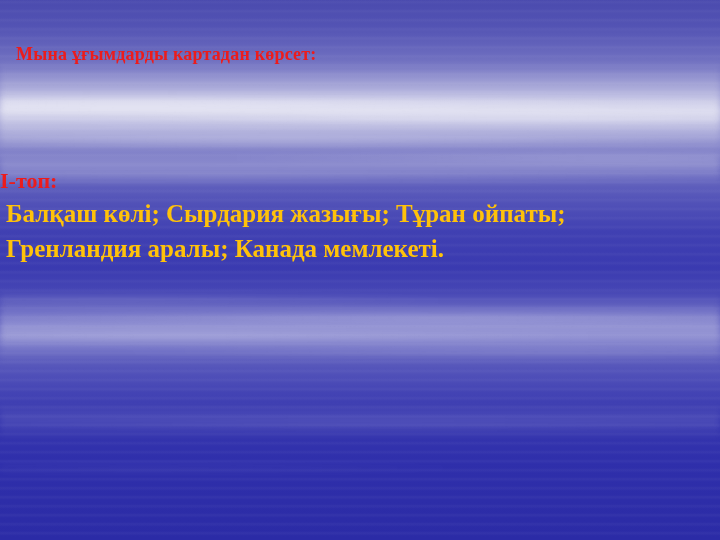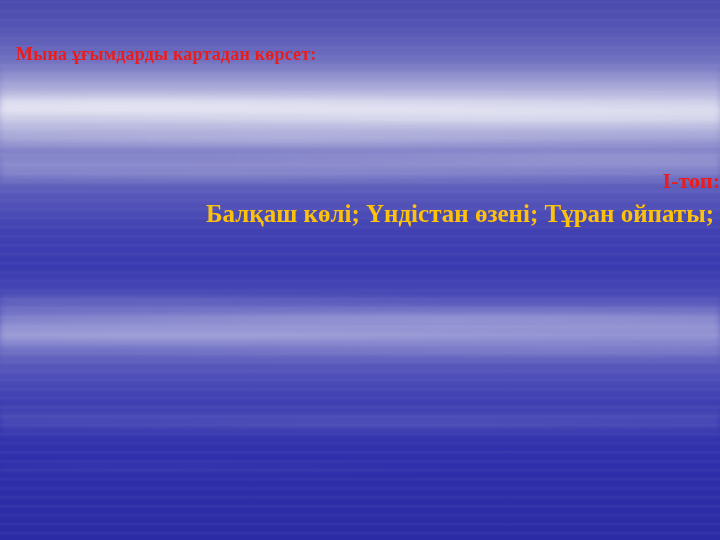--- a/index.html
+++ b/index.html
@@ -117,21 +117,21 @@
     font-weight: bold;
     letter-spacing: .2px;
     white-space: nowrap;
     padding-left: 16px;
   }
 
   .group {
     position: absolute;
     left: 0;
     width: 720px;
-    text-align: right;
+    text-align: left;
   }
 
   .group-1 { top: 166px; }
   .group-2 { top: 356px; }
 
   .group-head {
     color: #ec1c1c;
     font-size: 22px;
     font-weight: bold;
     line-height: 30px;
@@ -158,19 +158,20 @@
   <div class="streaks b"></div>
   <div class="streaks c"></div>
 
   <div class="content">
 
     <div class="title">Мына ұғымдарды картадан көрсет:</div>
 
     <div class="group group-1">
       <div class="group-head">І-топ:</div>
       <div class="group-lines">
-        <div class="group-line">Балқаш көлі; Үндістан өзені; Тұран ойпаты;</div>
+        <div class="group-line">Балқаш көлі; Сырдария жазығы; Тұран ойпаты;</div>
+        <div class="group-line">Гренландия аралы; Канада мемлекеті.</div>
       </div>
     </div>
 
 
   </div>
 </div>
 
 </body></html>

